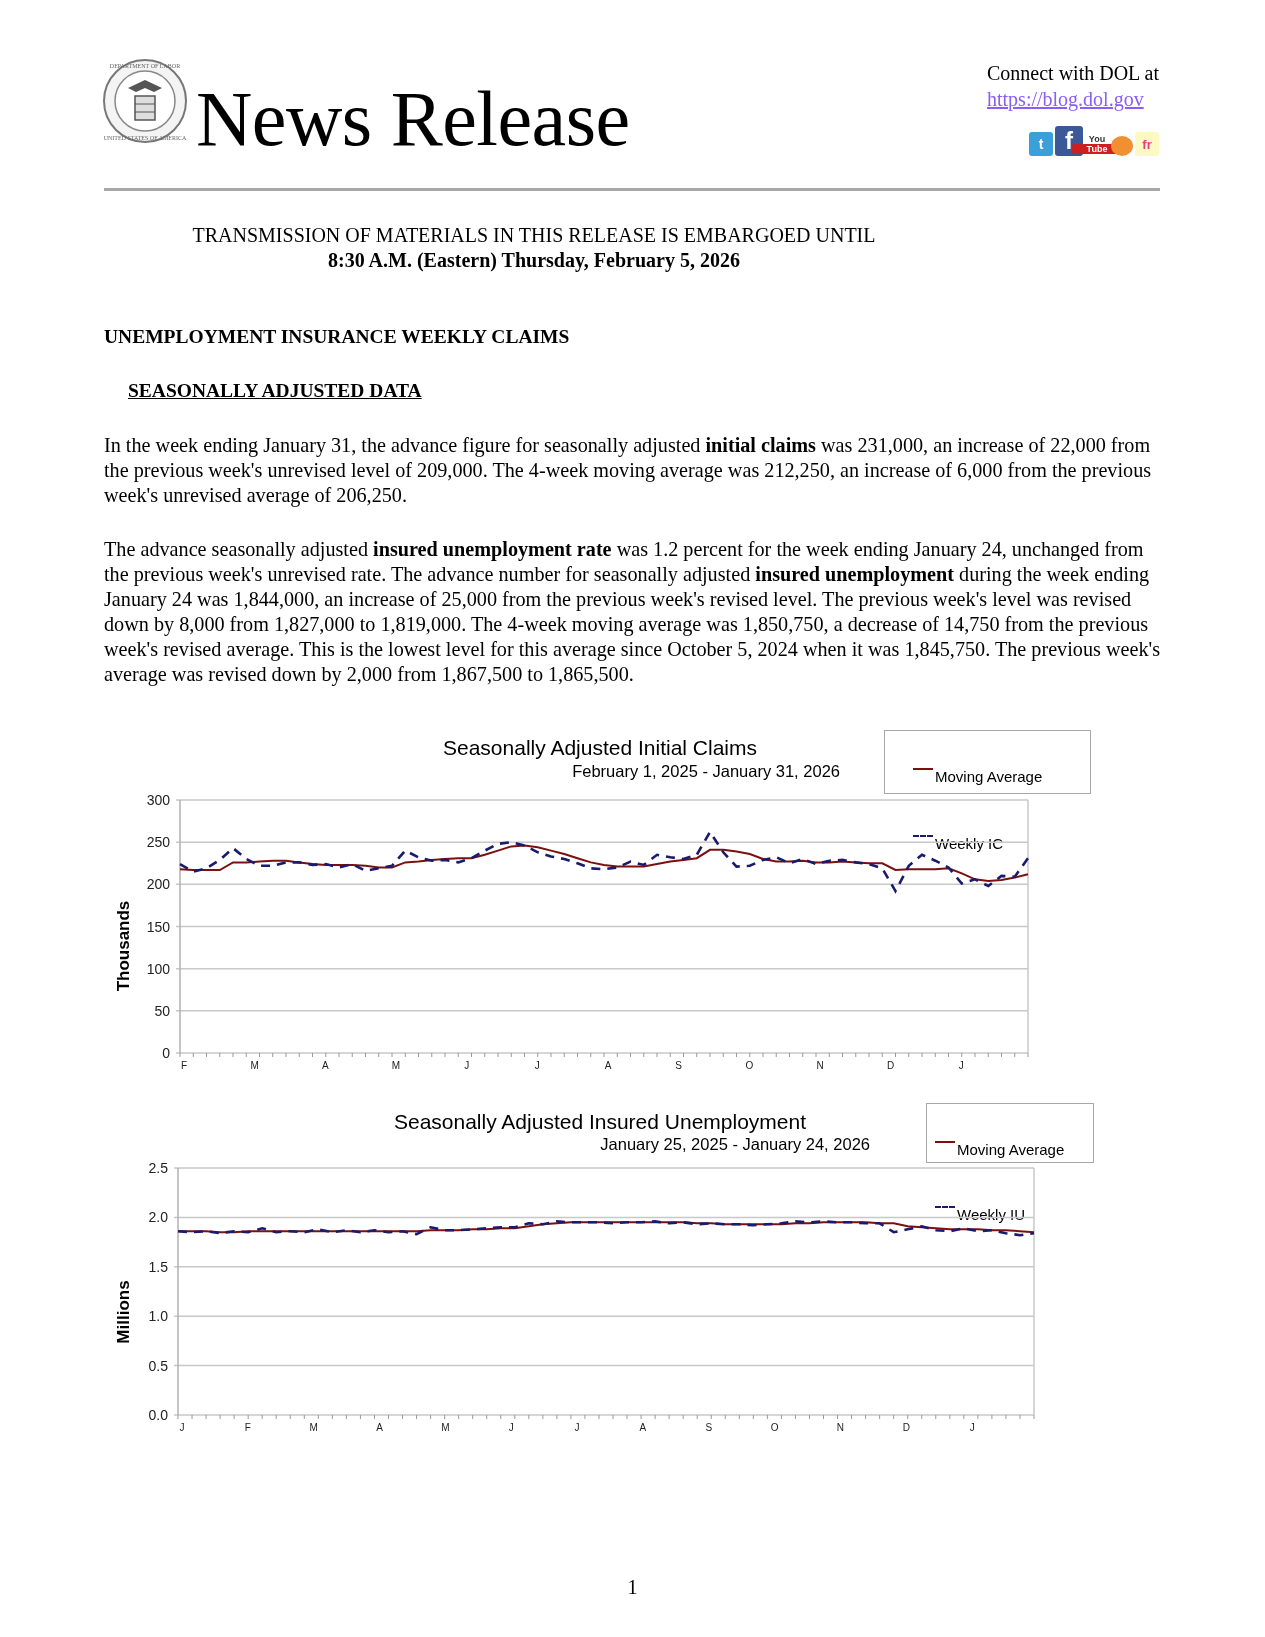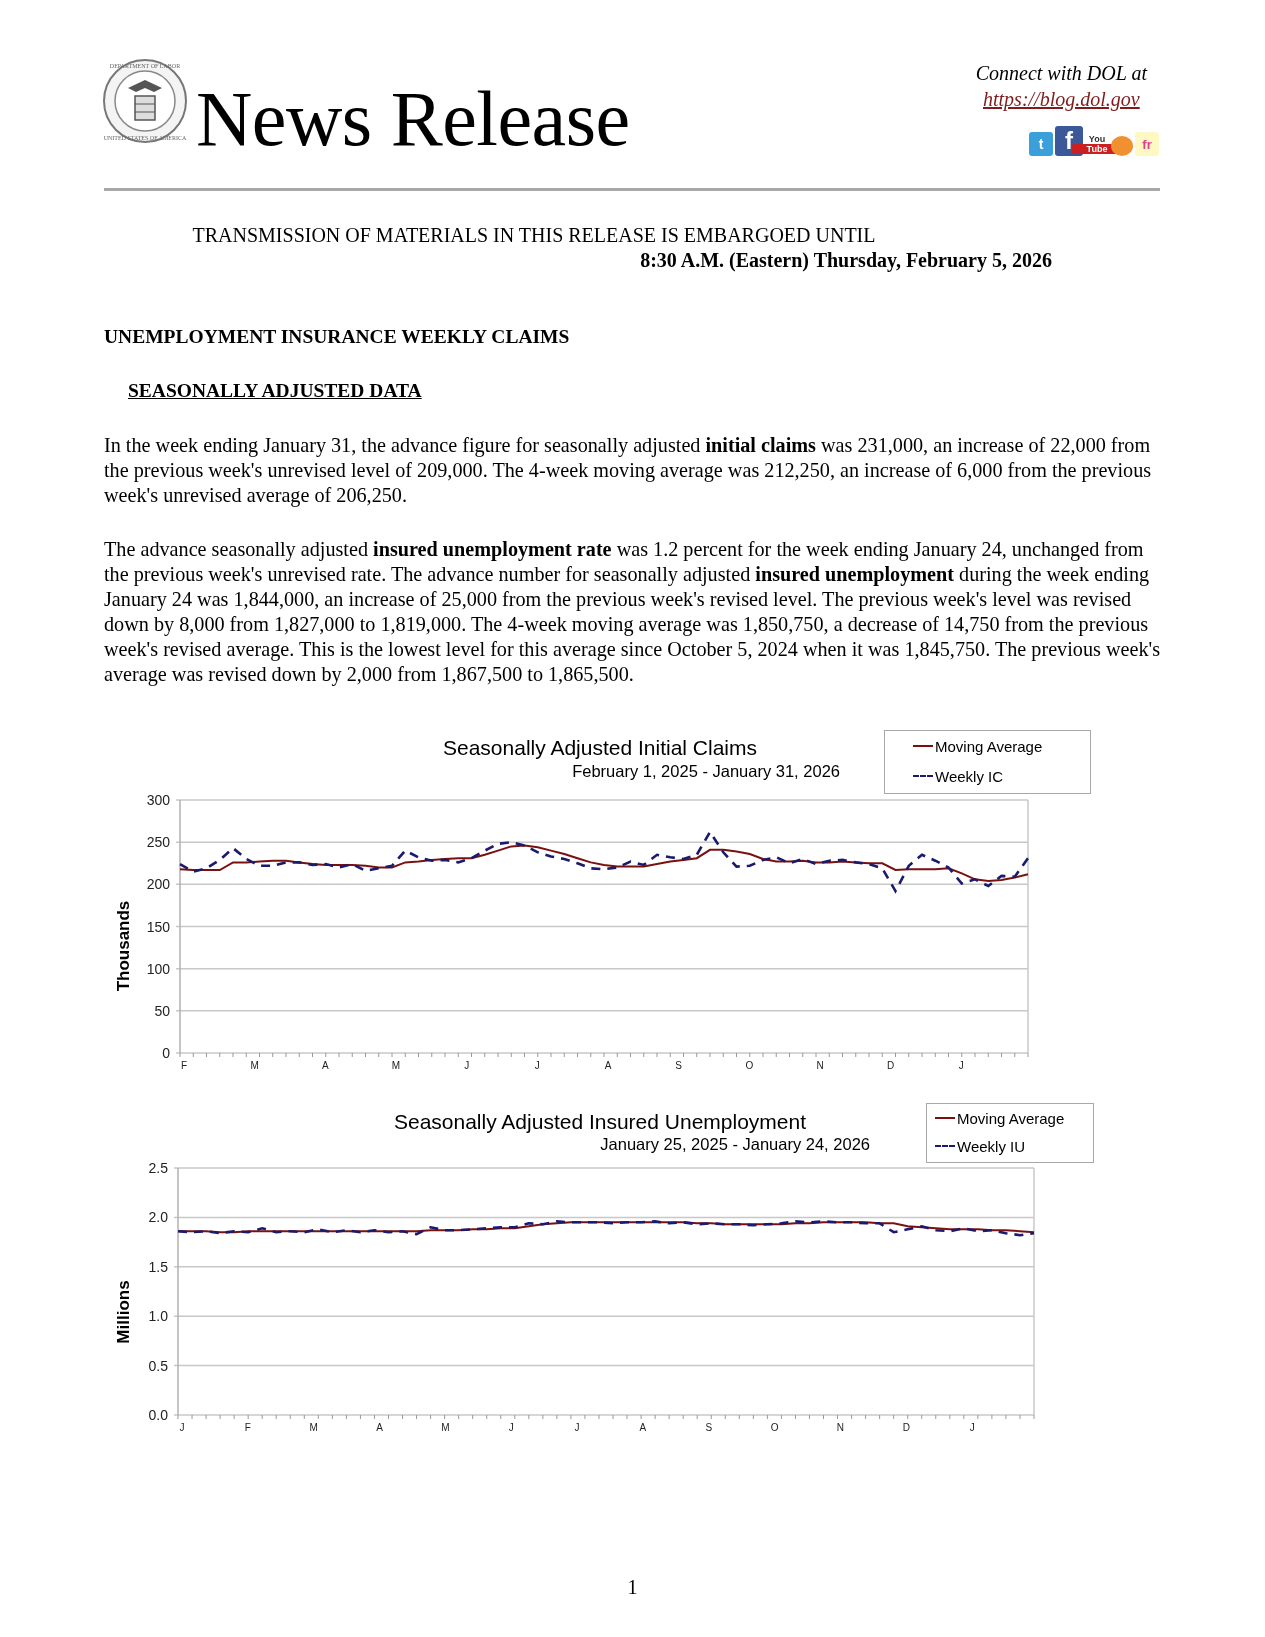--- a/index.html
+++ b/index.html
@@ -2,45 +2,45 @@
 <html><head>
 <meta charset="utf-8">
 <style>
   html, body { margin: 0; padding: 0; background: #ffffff; }
   body { width: 1265px; height: 1637px; position: relative; overflow: hidden; font-family: "Liberation Serif", serif; color: #000; }
   .abs { position: absolute; }
 
   
   .seal { left: 102px; top: 58px; width: 86px; height: 86px; }
   .title { left: 196px; top: 74px; font-size: 78px; line-height: 90px; font-family: "Liberation Serif", serif; letter-spacing: -0.5px; white-space: nowrap; }
-  .connect { right: 118px; top: 60px; text-align: center; font-size: 20px; line-height: 26px; font-style: italic; }
-  .connect a { color: #7f1d1d; text-decoration: underline; }
+  .connect { right: 106px; top: 60px; text-align: left; font-size: 20px; line-height: 26px; }
+  .connect a { color: #8b5cf6; text-decoration: underline; }
   .social { right: 106px; top: 126px; display: flex; gap: 2px; align-items: flex-end; }
   .soc { width: 24px; height: 24px; border-radius: 3px; display: flex; align-items: center; justify-content: center; font-family: "Liberation Sans", sans-serif; font-weight: bold; font-size: 14px; color: #fff; }
   .soc.tw { background: #3ba0d9; }
   .soc.fb { background: #3b5998; height: 30px; width: 28px; font-size: 24px; }
   .soc.yt { background: #fff; color: #333; font-size: 9px; flex-direction: column; line-height: 10px; width: 24px; }
   .soc.yt span.tube { background: #cc1f1f; color: #fff; padding: 0 15px; border-radius: 2px; }
   .soc.bl { background: #f09030; border-radius: 50%; width: 22px; height: 20px; }
   .soc.fr { background: #fef9c3; color: #e0408a; font-size: 13px; }
   .hr { left: 104px; top: 188px; width: 1056px; height: 3px; background: #a8a8a8; }
 
   .embargo1 { left: 0; width: 1068px; top: 223px; text-align: center; font-size: 20px; line-height: 24px; }
-  .embargo2 { left: 0; width: 1052px; top: 248px; text-align: right; font-size: 20px; line-height: 24px; font-weight: bold; }
+  .embargo2 { left: 8px; width: 1052px; top: 248px; text-align: center; font-size: 20px; line-height: 24px; font-weight: bold; }
 
   .h1 { left: 104px; top: 326px; font-size: 19.5px; font-weight: bold; }
   .h2 { left: 128px; top: 380px; font-size: 19.5px; font-weight: bold; text-decoration: underline; text-align: center; }
 
   .para { left: 104px; width: 1062px; font-size: 20.2px; line-height: 25px; text-align: left; }
   .p1 { top: 433px; }
   .p2 { top: 537px; }
   .ctitle { font-family: "Liberation Sans", sans-serif; font-size: 21px; text-align: center; white-space: nowrap; }
   .csub { font-family: "Liberation Sans", sans-serif; font-size: 16.5px; text-align: right; white-space: nowrap; }
   .legend { border: 1px solid #a8a8a8; background: #fff; font-family: "Liberation Sans", sans-serif; font-size: 15px; }
-  .legend .row { display: flex; align-items: center; height: 30px; padding-left: 28px; }
+  .legend .row { display: flex; align-items: flex-start; height: 30px; padding-left: 28px; margin-top: 37px; }
   .legend .sw { display: inline-block; width: 20px; margin-right: 2px; }
   .sw.ma { border-top: 2px solid #7a1010; }
   .sw.wk { border-top: 2px dashed #1a1a6e; }
   .ylab { font-family: "Liberation Sans", sans-serif; font-size: 17px; font-weight: bold; transform: rotate(-90deg); transform-origin: center; white-space: nowrap; text-align: center; }
   .pgnum { left: 0; width: 1265px; top: 1576px; text-align: center; font-size: 20px; }
 </style>
 </head>
 <body>
 
 <div class="abs seal">

